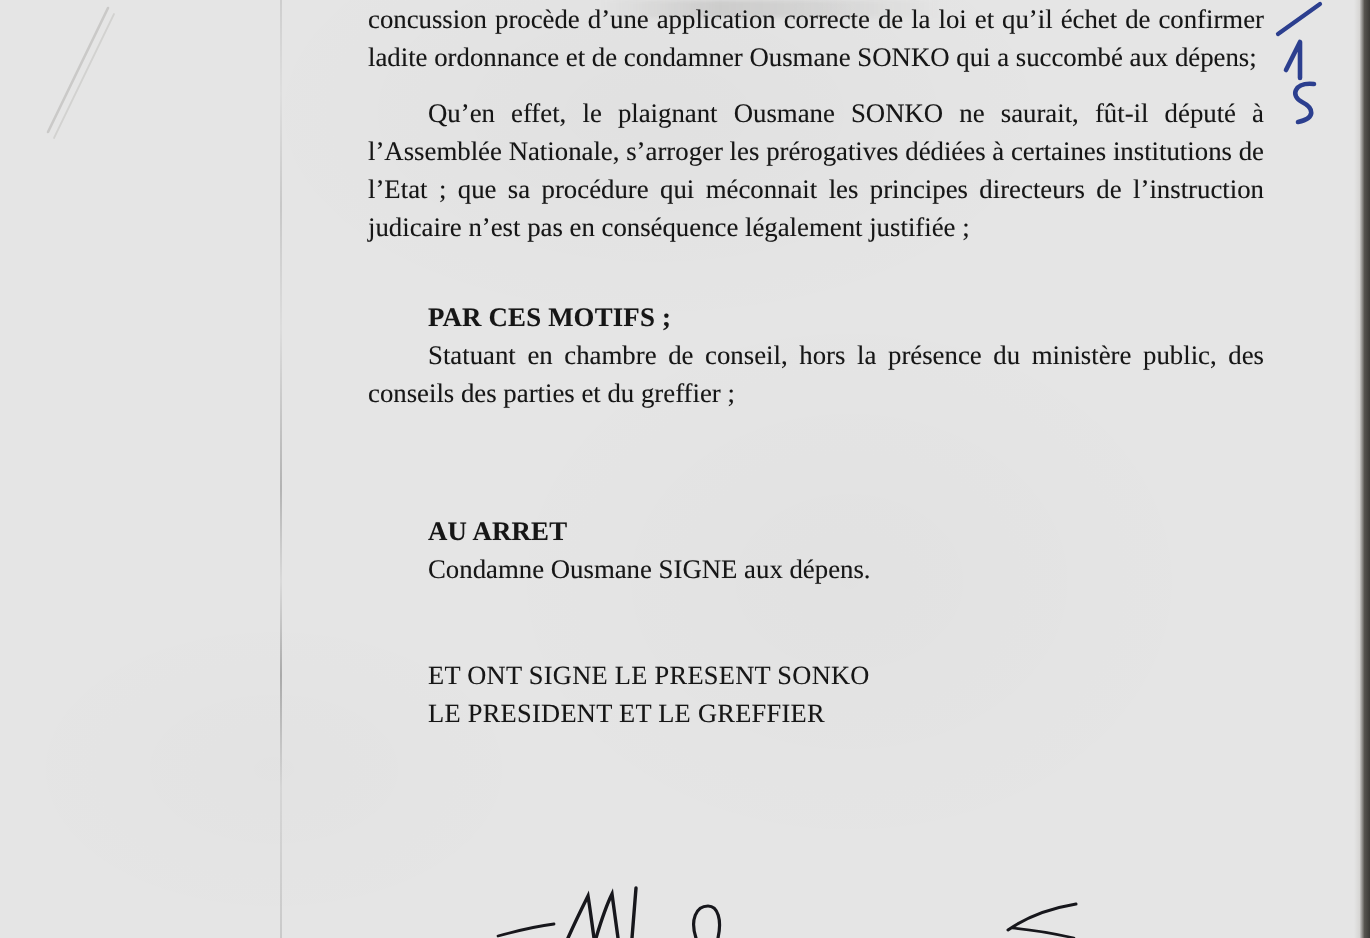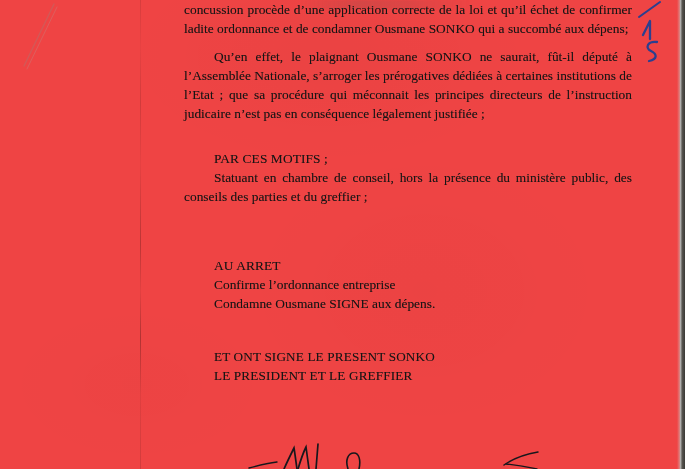--- a/index.html
+++ b/index.html
@@ -4,21 +4,21 @@
 <style>
   html, body {
     margin: 0;
     padding: 0;
     background: #ffffff;
   }
   #page {
     position: relative;
     width: 685px;
     height: 469px;
-    background: #ef4444;
+    background: #e5e5e5;
     overflow: hidden;
     font-family: "Liberation Serif", "DejaVu Serif", serif;
     color: #161616;
   }
 
   
   .scan-noise {
     position: absolute;
     inset: 0;
     background:
@@ -90,21 +90,21 @@
     margin: 0;
     text-align: justify;
     text-justify: inter-word;
     hyphens: none;
   }
   .para.indent {
     text-indent: 30px;
   }
   .heading {
     margin: 0;
-    font-weight: normal;
+    font-weight: bold;
     letter-spacing: 0.1px;
     padding-left: 30px;
     font-size: 13.4px;
   }
   .sig-block {
     margin: 0;
     padding-left: 30px;
     letter-spacing: 0.15px;
     font-size: 13.2px;
   }
@@ -161,21 +161,20 @@
 
     <p class="heading">PAR CES MOTIFS ;</p>
     <p class="para indent">Statuant en chambre de conseil, hors la présence du ministère public, des conseils des parties et du greffier ;</p>
 
     <div class="gap-lg"></div>
 
 
     <div class="gap-lg"></div>
 
     <p class="heading">AU ARRET</p>
-    <p class="para indent">Confirme l’ordonnance entreprise</p>
     <p class="para indent">Condamne Ousmane SIGNE aux dépens.</p>
 
     <div class="gap-lg"></div>
     <div class="gap-sm"></div>
 
     <p class="sig-block">ET ONT SIGNE LE PRESENT SONKO</p>
     <p class="sig-block">LE PRESIDENT ET LE GREFFIER</p>
 
   </div>
 

